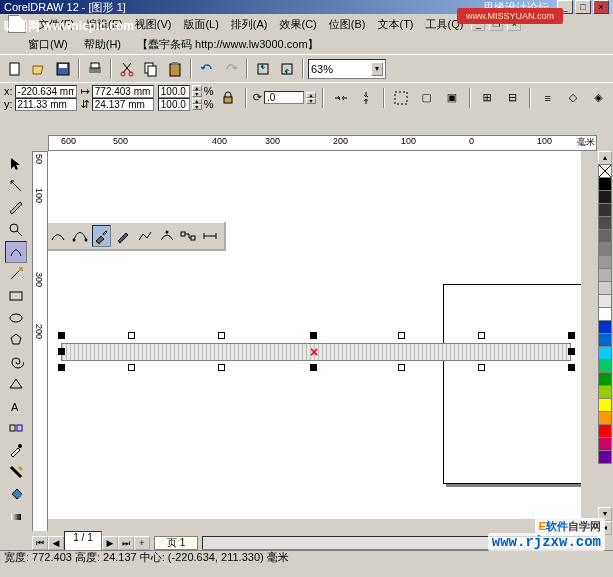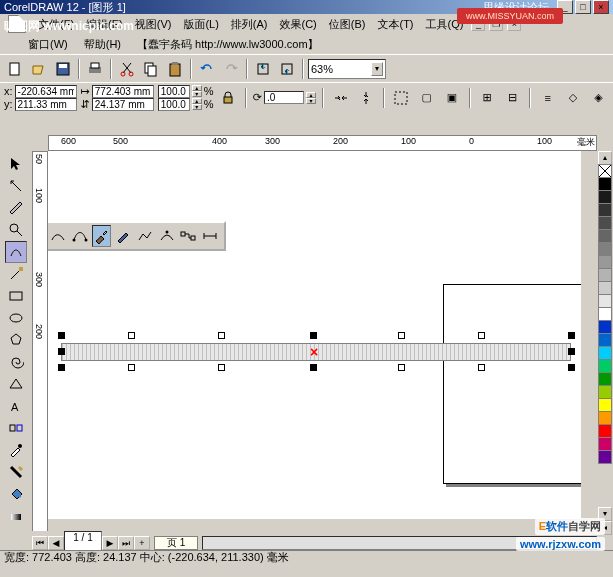--- a/index.html
+++ b/index.html
@@ -62,21 +62,21 @@
 .pn-btn { width: 16px; height: 14px; background: #d4d0c8; border: 1px outset #fff; text-align: center; font-size: 9px; line-height: 12px; cursor: pointer; }
 .pn-field { width: 38px; height: 24px; background: #fff; border: 1px inset #808080; text-align: center; font-size: 10px; line-height: 12px; }
 .page-tab { height: 14px; background: #fffff0; border: 1px solid #808080; padding: 0 12px; font-size: 10px; line-height: 12px; margin-left: 4px; cursor: pointer; }
 .scroll-track { flex: 1; height: 14px; background: #e0e0e0; border: 1px inset #808080; margin-left: 4px; }
 
 .statusbar { position: absolute; bottom: 13px; left: 0; right: 0; height: 14px; background: #d4d0c8; border-top: 1px solid #808080; padding: 0 4px; font-size: 11px; display: flex; align-items: center; }
 
 .watermark { position: absolute; right: 8px; background: rgba(255,255,255,0.8); padding: 1px 4px; border-radius: 2px; font-size: 11px; font-weight: bold; }
 .wm1 { bottom: 42px; color: #0060c0; }
 .wm1 b { color: #f08000; }
-.wm2 { bottom: 26px; color: #0060c0; font-size: 11px; }
+.wm2 { bottom: 26px; color: #0060c0; font-size: 14px; font-family: Liberation Mono, monospace; }
 .wm3 { position: absolute; top: 8px; right: 50px; height: 16px; width: 106px; background: #d03030; border-radius: 2px; font-size: 9px; color: #ffe0c0; text-align: center; line-height: 16px; }
 .doc-icon { width: 18px; height: 18px; background: #fff; border: 1px solid #808080; position: relative; display: inline-block; margin: 4px; }
 .doc-icon::after { content: ""; position: absolute; top: -1px; right: -1px; border: 4px solid transparent; border-top-color: #d4d0c8; border-right-color: #d4d0c8; }
 
 svg { width: 16px; height: 16px; }
 </style>
 </head>
 <body>
 
 <div class="titlebar">

